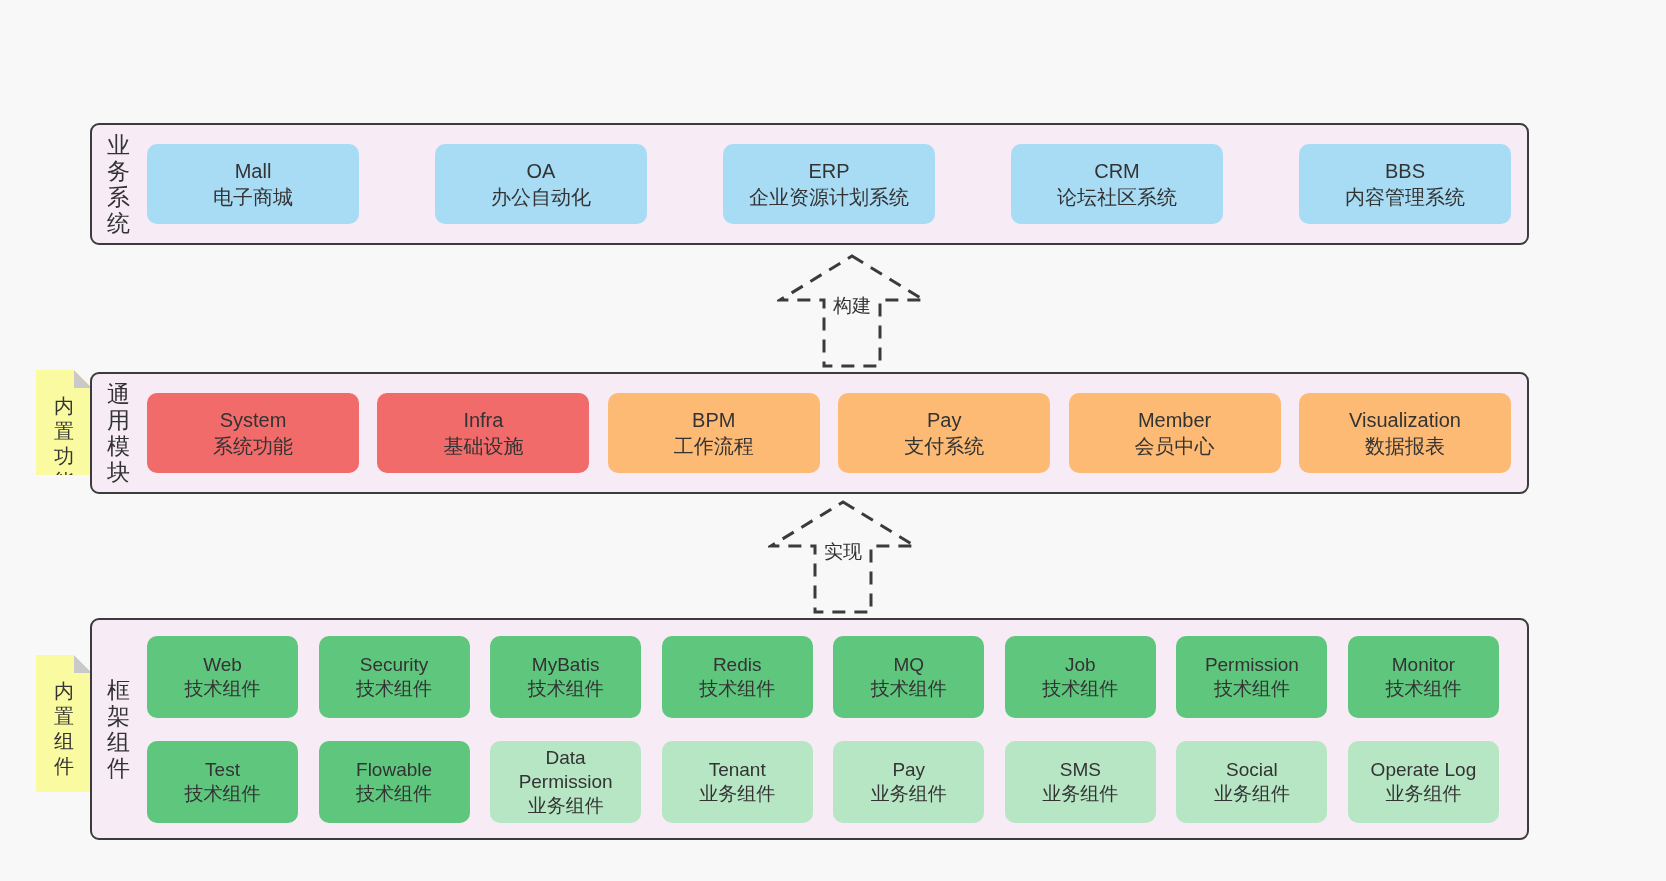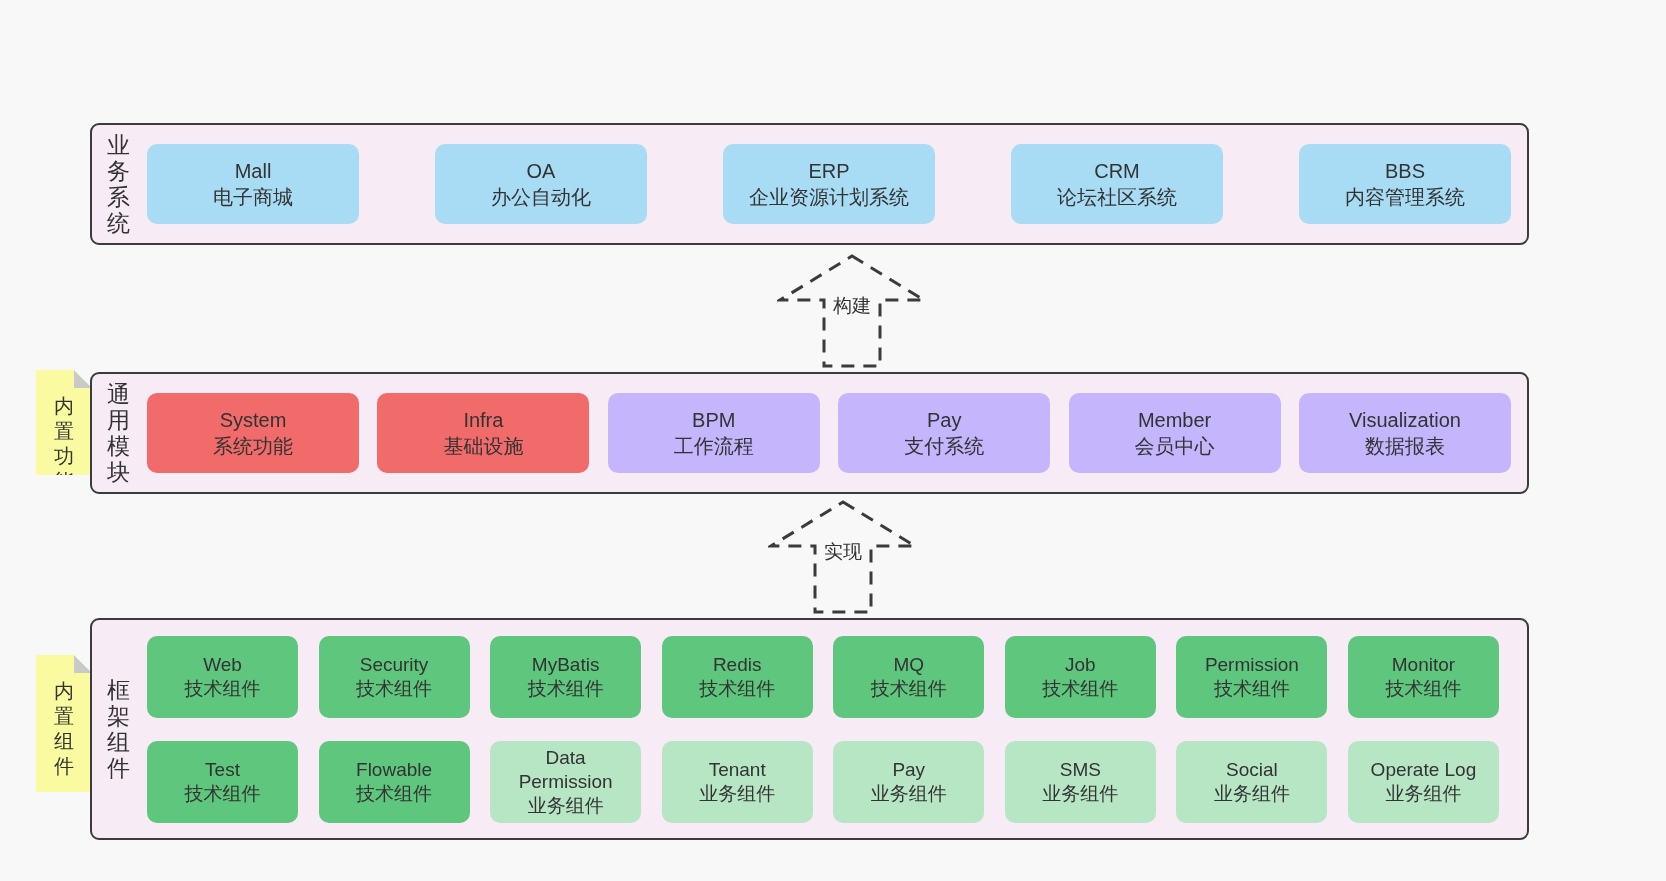--- a/index.html
+++ b/index.html
@@ -32,21 +32,21 @@
   .row{display:flex;justify-content:space-between;}
   .box{
     border-radius:10px;display:flex;flex-direction:column;
     justify-content:center;align-items:center;text-align:center;
     font-size:20px;line-height:26px;box-sizing:border-box;padding:4px 6px;
   }
   .box-lg{width:212px;height:80px;align-items:flex-end;}
   .box-sm{width:151px;height:82px;font-size:19px;line-height:24px;}
   .blue{background:#a8dcf5;}
   .red{background:#f16b6b;}
-  .pink{background:#c4b5fd;}
+  .pink{background:#fdba74;}
   .green{background:#5fc67e;}
   .green-light{background:#b7e6c4;}
   .sticky{
     position:absolute;left:36px;width:56px;background:#fafaa0;z-index:1;
     clip-path:polygon(0 0,calc(100% - 18px) 0,100% 18px,100% 100%,0 100%);
   }
   .sticky-1{top:370px;height:105px;}
   .sticky-2{top:655px;height:137px;}
   .sticky-fold{
     position:absolute;top:0;right:0;width:18px;height:18px;background:#c9c9c9;

